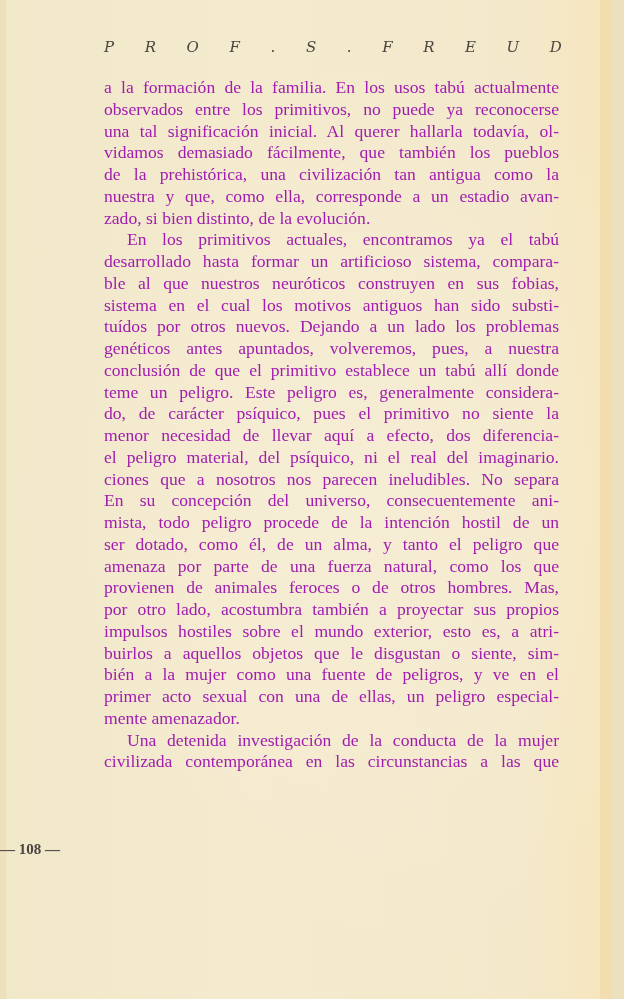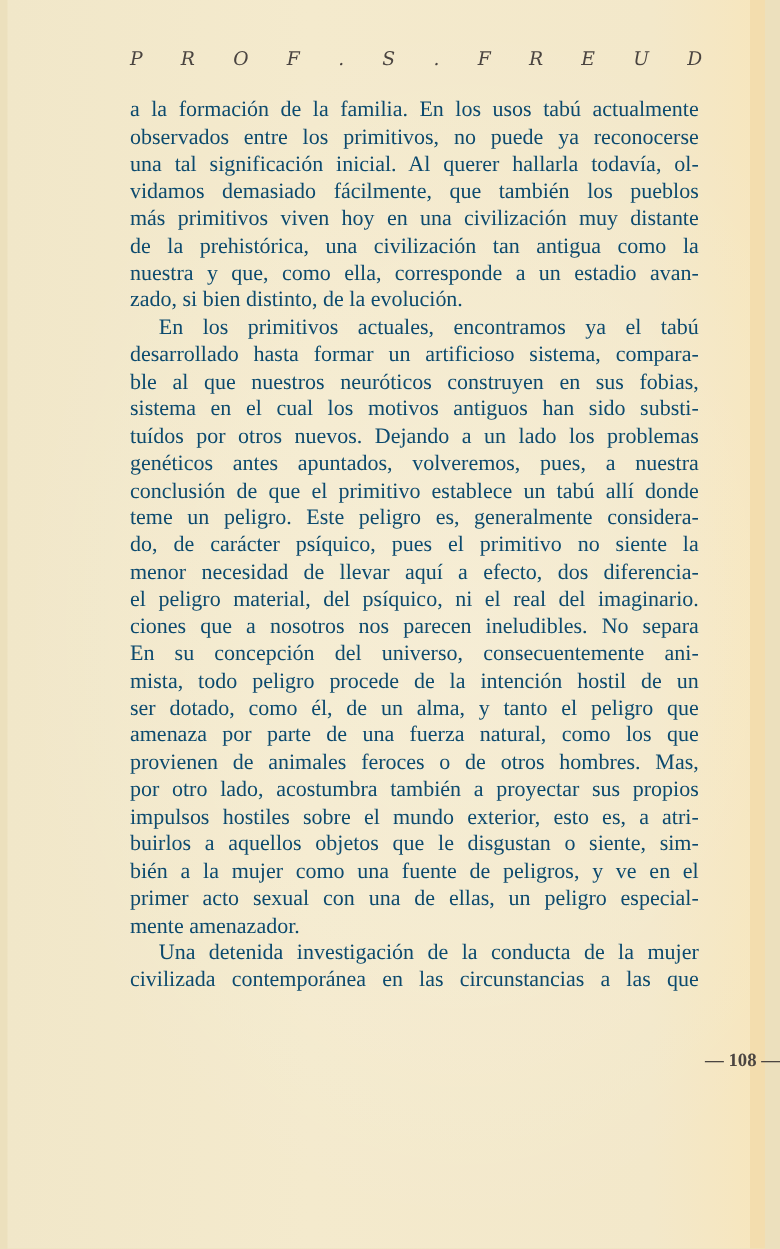--- a/index.html
+++ b/index.html
@@ -48,42 +48,42 @@
       display: inline-block;
     }
     .text-block {
       position: absolute;
       top: 77px;
       left: 104px;
       width: 455px;
       font-family: "Liberation Serif", serif;
       font-size: 17.6px;
       line-height: 21.75px;
-      color: #0c4a6e;
+      color: #a21caf;
     }
     .line {
       display: block;
       white-space: nowrap;
       text-align: justify;
       text-align-last: justify;
       height: 21.75px;
       overflow: visible;
     }
     .line.last {
       text-align-last: left;
     }
     .line.indent {
       padding-left: 23px;
     }
     .folio {
       position: absolute;
       top: 841px;
       left: 0;
       width: 624px;
-      text-align: right;
+      text-align: left;
       font-family: "Liberation Serif", serif;
       font-weight: bold;
       font-size: 15px;
       color: #4b4541;
     }
   </style>
 </head>
 <body>
 
 <div class="page">
@@ -104,21 +104,20 @@
   <span>U</span>
   <span>D</span>
 </div>
 
 <div class="text-block">
   <div>
     <span class="line">a la formación de la familia. En los usos tabú actualmente</span>
     <span class="line">observados entre los primitivos, no puede ya reconocerse</span>
     <span class="line">una tal significación inicial. Al querer hallarla todavía, ol-</span>
     <span class="line">vidamos demasiado fácilmente, que también los pueblos</span>
-    <span class="line">más primitivos viven hoy en una civilización muy distante</span>
     <span class="line">de la prehistórica, una civilización tan antigua como la</span>
     <span class="line">nuestra y que, como ella, corresponde a un estadio avan-</span>
     <span class="line last">zado, si bien distinto, de la evolución.</span>
   </div>
   <div>
     <span class="line indent">En los primitivos actuales, encontramos ya el tabú</span>
     <span class="line">desarrollado hasta formar un artificioso sistema, compara-</span>
     <span class="line">ble al que nuestros neuróticos construyen en sus fobias,</span>
     <span class="line">sistema en el cual los motivos antiguos han sido substi-</span>
     <span class="line">tuídos por otros nuevos. Dejando a un lado los problemas</span>

